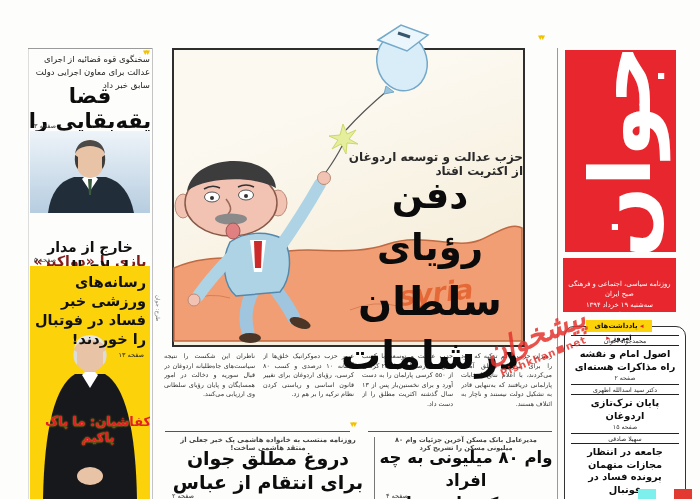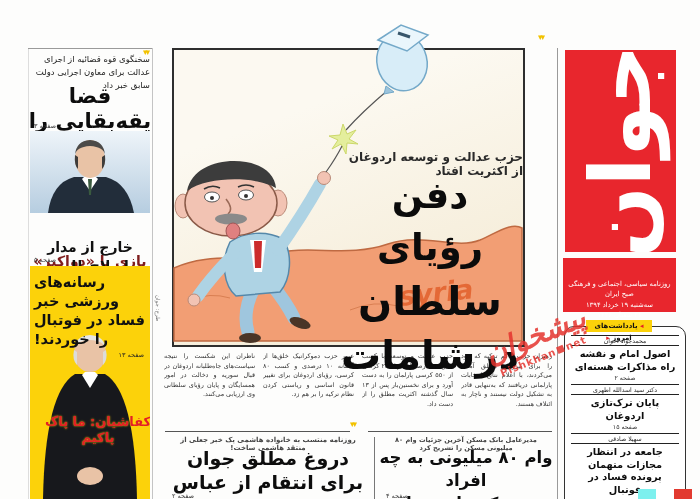--- a/index.html
+++ b/index.html
@@ -9,21 +9,21 @@
   .abs{position:absolute;}
   .rule{position:absolute;background:#9a9a9a;}
   .marker{position:absolute;color:#f2c200;font-size:9px;font-weight:bold;letter-spacing:-2px;line-height:8px;}
   
   .kicker{font-size:8.5px;line-height:13px;font-weight:normal;color:#222;text-align:right;}
   .hl-xl{font-size:21px;line-height:25px;font-weight:900;color:#0d0d0d;text-align:center;}
   .pagenum{font-size:6.5px;color:#333;}
   .hl-md{font-size:14px;line-height:19px;font-weight:900;text-align:center;}
   .navy{color:#7f1d1d;margin-top:32px;}
   .yellow-box{position:absolute;left:30px;top:266px;width:120px;height:233px;background:#fcd20a;overflow:hidden;}
-  .yb-headline{position:relative;margin:7px 4px 0;font-size:14.5px;line-height:19px;font-weight:900;color:#111;text-align:left;z-index:2;}
+  .yb-headline{position:relative;margin:7px 4px 0;font-size:14.5px;line-height:19px;font-weight:900;color:#111;text-align:right;z-index:2;}
   .yb-page{position:relative;margin:2px 6px 0;font-size:6.5px;color:#222;z-index:2;}
   .yb-quote{position:absolute;left:0;top:148px;width:136px;z-index:5;font-size:13px;line-height:16px;
             font-weight:900;color:#e31f26;text-align:center;text-shadow:0 0 2px #fcd20a;}
   
   .cartoon-box{position:absolute;left:172px;top:48px;width:349px;height:295px;border:2px solid #2e2e2e;
                background:linear-gradient(160deg,#fcf9f1 25%,#f6eedb 75%);}
   #cartoon-svg{position:absolute;left:150px;top:0;width:400px;height:355px;pointer-events:none;}
   .main-kicker{position:absolute;left:337px;top:150px;width:186px;font-size:12px;font-weight:bold;
                color:#2a2a2a;text-align:right;direction:rtl;}
   .main-headline{position:absolute;left:337px;top:170px;width:186px;text-align:center;color:#0b0b0b;

